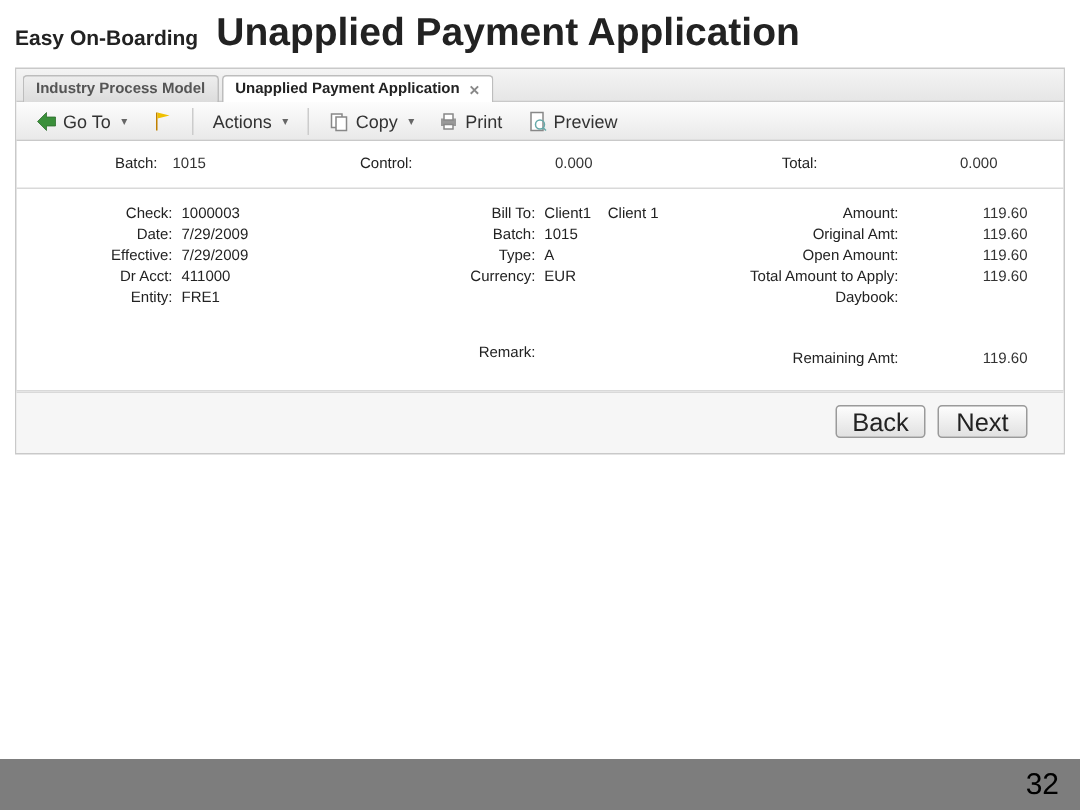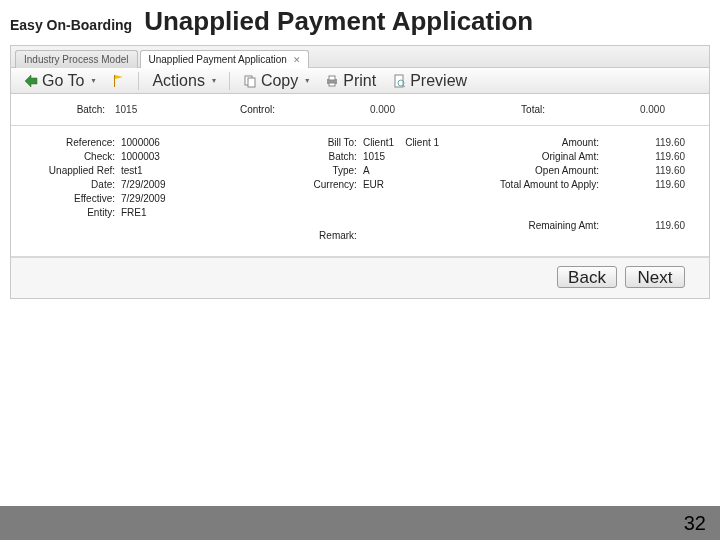--- a/index.html
+++ b/index.html
@@ -41,20 +41,21 @@
     padding: 2px 8px 2px 8px;
     font-size: 10px;
     border: 1px solid #bdbdbd;
     border-bottom: none;
     border-radius: 3px 3px 0 0;
     background: linear-gradient(#eeeeee,#dcdcdc);
     color: #555;
     height: 18px;
     position: relative;
     top: 1px;
+    font-weight: bold;
   }
   .tab.active {
     background: #fff;
     color: #222;
     top: 1px;
     z-index: 2;
   }
   .tab .x { margin-left: 6px; font-size: 9px; color: #888; }
   .toolbar {
     display: flex;
@@ -65,21 +66,21 @@
     padding: 0 6px;
     gap: 2px;
   }
   .tbtn {
     display: flex;
     align-items: center;
     gap: 4px;
     padding: 2px 6px;
     border: 1px solid transparent;
     border-radius: 2px;
-    font-size: 16px;
+    font-size: 12px;
     color: #333;
   }
   .tsep { width:1px; height:18px; background:#ccc; margin:0 4px; }
   .ico { width:14px; height:14px; display:inline-block; }
   .dd::after { content:"▾"; font-size:8px; color:#666; margin-left:3px; }
   .zone {
     border-bottom: 1px solid #d9d9d9;
   }
   .summary {
     display: flex;
@@ -237,38 +238,34 @@
     <span class="lab">Control:</span>
     <span class="rnum">0.000</span>
     <span style="flex:0 0 60px"></span>
     <span class="lab">Total:</span>
     <span class="rnum">0.000</span>
   </div>
 
   <div class="zone details">
     <div class="col1">
       <div class="row">
-          <span class="lab">Reference:</span>
-          <span class="val">1000006</span>
-        </div>
-      <div class="row">
           <span class="lab">Check:</span>
           <span class="val">1000003</span>
         </div>
       <div class="row">
-          <span class="lab">Unapplied Ref:</span>
-          <span class="val">test1</span>
-        </div>
-      <div class="row">
           <span class="lab">Date:</span>
           <span class="val">7/29/2009</span>
         </div>
       <div class="row">
           <span class="lab">Effective:</span>
           <span class="val">7/29/2009</span>
+        </div>
+      <div class="row">
+          <span class="lab">Dr Acct:</span>
+          <span class="val">411000</span>
         </div>
       <div class="row">
           <span class="lab">Entity:</span>
           <span class="val">FRE1</span>
         </div>
     </div>
     <div class="col2">
       <div class="row">
           <span class="lab">Bill To:</span>
           <span class="val"><span>Client1</span>&nbsp;&nbsp;&nbsp;&nbsp;<span>Client 1</span></span>
@@ -299,20 +296,24 @@
           <span class="labw">Original Amt:</span>
           <span class="num">119.60</span>
         </div>
       <div class="row">
           <span class="labw">Open Amount:</span>
           <span class="num">119.60</span>
         </div>
       <div class="row">
           <span class="labw">Total Amount to Apply:</span>
           <span class="num">119.60</span>
+        </div>
+      <div class="row">
+          <span class="labw">Daybook:</span>
+          <span class="num"></span>
         </div>
       <div class="row" style="margin-top:30px;">
           <span class="labw">Remaining Amt:</span>
           <span class="num">119.60</span>
         </div>
     </div>
   </div>
 
 
   <div class="wiz-btns">

